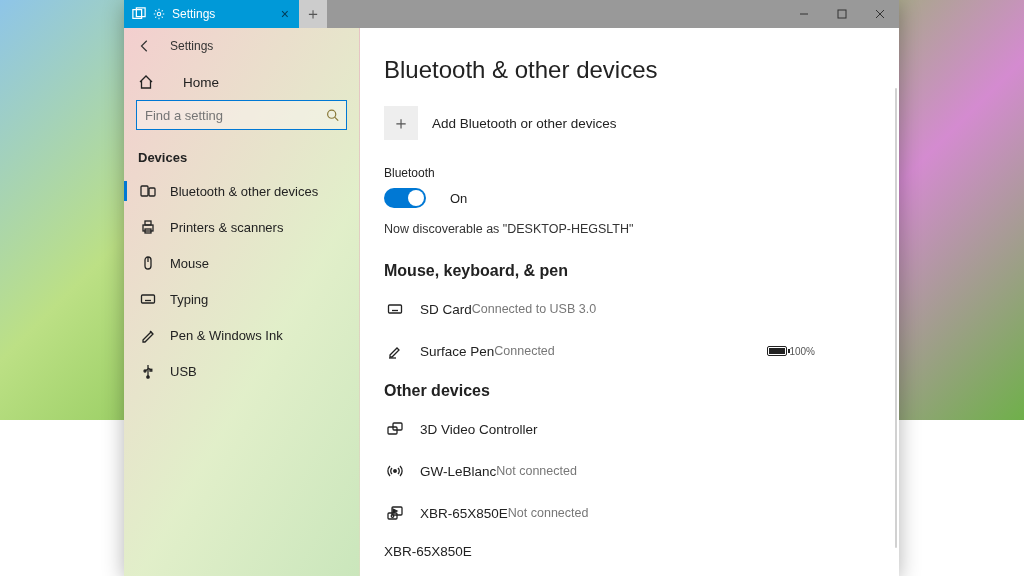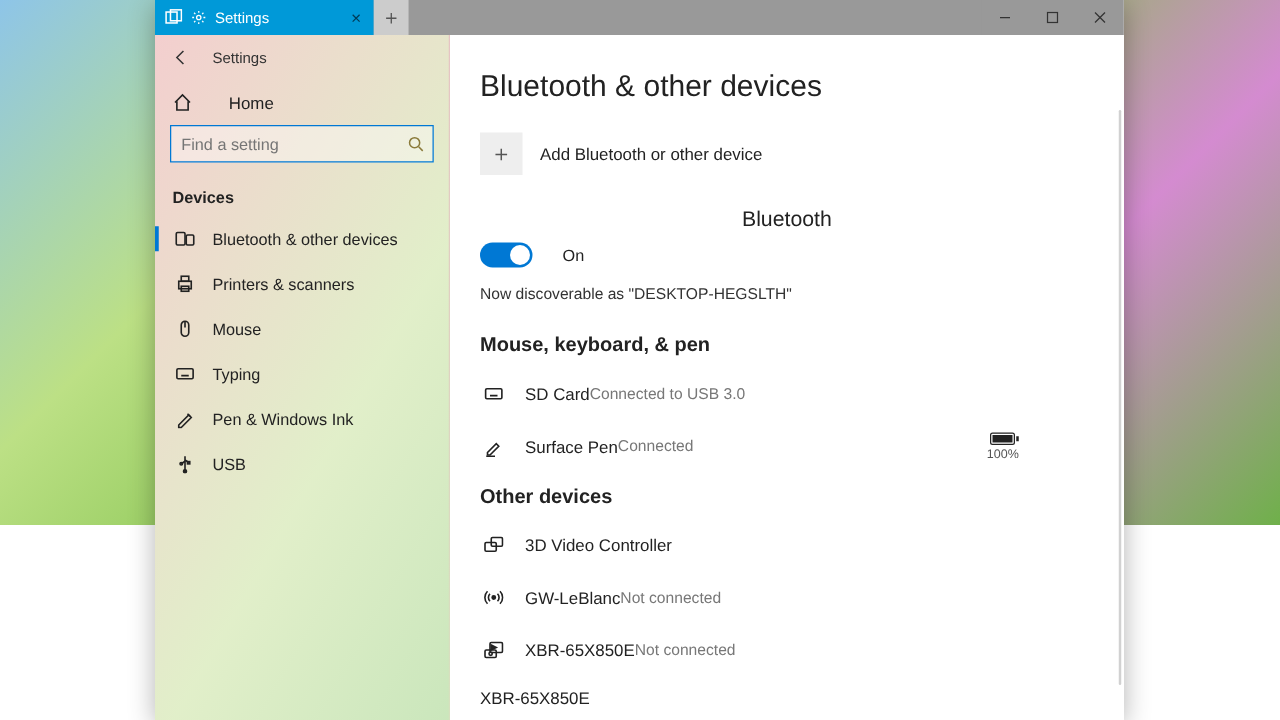--- a/index.html
+++ b/index.html
@@ -67,33 +67,33 @@
   .nav li { display:flex; align-items:center; gap: 14px; padding: 10px 14px 10px 16px; font-size: 13px; color:#222; cursor:pointer; position:relative; }
   .nav li.selected::before { content:""; position:absolute; left:0; top:8px; bottom:8px; width:3px; background:#0078d4; }
   .nav .nav-icon { width:16px; height:16px; display:flex; align-items:center; justify-content:center; color:#222; }
   
   .main { flex:1; background:#fff; padding: 28px 24px 10px; overflow-y:auto; position:relative; }
   .scroll-shadow { position:absolute; right: 2px; top: 60px; width:2px; height: 460px; background: rgba(0,0,0,0.18); border-radius:1px; }
   h1.page-title { font-weight: 400; font-size: 24px; color:#222; margin-bottom: 22px; }
   .add-row { display:flex; align-items:center; gap: 14px; margin-bottom: 26px; }
   .add-btn { width: 34px; height:34px; background:#eee; display:flex; align-items:center; justify-content:center; font-size:18px; color:#555; }
   .add-label { font-size: 13.5px; color:#222; }
-  .sub-label { font-size: 17px; color:#222; margin-bottom: 8px; text-align: center; }
+  .sub-label { font-size: 12px; color:#222; margin-bottom: 8px; }
   .toggle-row { display:flex; align-items:center; gap: 24px; margin-bottom: 14px; }
   .toggle { width: 42px; height: 20px; border-radius: 10px; background:#0078d4; position:relative; }
   .toggle .knob { position:absolute; right:2px; top:2px; width:16px; height:16px; border-radius:50%; background:#fff; }
   .toggle-text { font-size: 13px; color:#222; }
   .discover { font-size: 12.5px; color:#333; margin-bottom: 26px; }
   h2.group { font-weight:600; font-size:16px; color:#222; margin: 6px 0 12px; }
   .device { display:flex; align-items:center; gap: 14px; padding: 6px 0 14px; }
   .device .dev-icon { width: 22px; height:22px; display:flex; align-items:center; justify-content:center; color:#222; }
   .device .dev-text { display:flex; flex-direction:row; }
   .device .dev-name { font-size: 13.5px; color:#222; }
   .device .dev-status { font-size: 12.5px; color:#777; }
-  .battery-col { margin-left:auto; margin-right: 60px; display:flex; flex-direction:column; align-items:center; gap:2px; }
+  .battery-col { margin-left:auto; margin-right: 60px; display:flex; flex-direction:row; align-items:center; gap:2px; }
   .battery-ic { width:20px; height:10px; border:1.5px solid #222; border-radius:2px; position:relative; }
   .battery-ic::after { content:""; position:absolute; right:-4px; top:2px; width:2px; height:4px; background:#222; }
   .battery-fill { position:absolute; left:1px; top:1px; bottom:1px; right:1px; background:#222; }
   .battery-pct { font-size: 10px; color:#555; }
   svg { display:block; }
 </style>
 </head>
 <body>
 
 <div class="desktop">
@@ -240,21 +240,21 @@
             </li>
           </ul>
       </div>
 
       <div class="main">
         <div class="scroll-shadow"></div>
         <h1 class="page-title">Bluetooth &amp; other devices</h1>
 
         <div class="add-row">
           <div class="add-btn">＋</div>
-          <div class="add-label">Add Bluetooth or other device</div>
+          <div class="add-label">Add Bluetooth or other devices</div>
         </div>
 
         <div class="sub-label">Bluetooth</div>
         <div class="toggle-row">
           <div class="toggle">
               <div class="knob"></div>
             </div>
           <div class="toggle-text">On</div>
         </div>
         <div class="discover">Now discoverable as "DESKTOP-HEGSLTH"</div>

